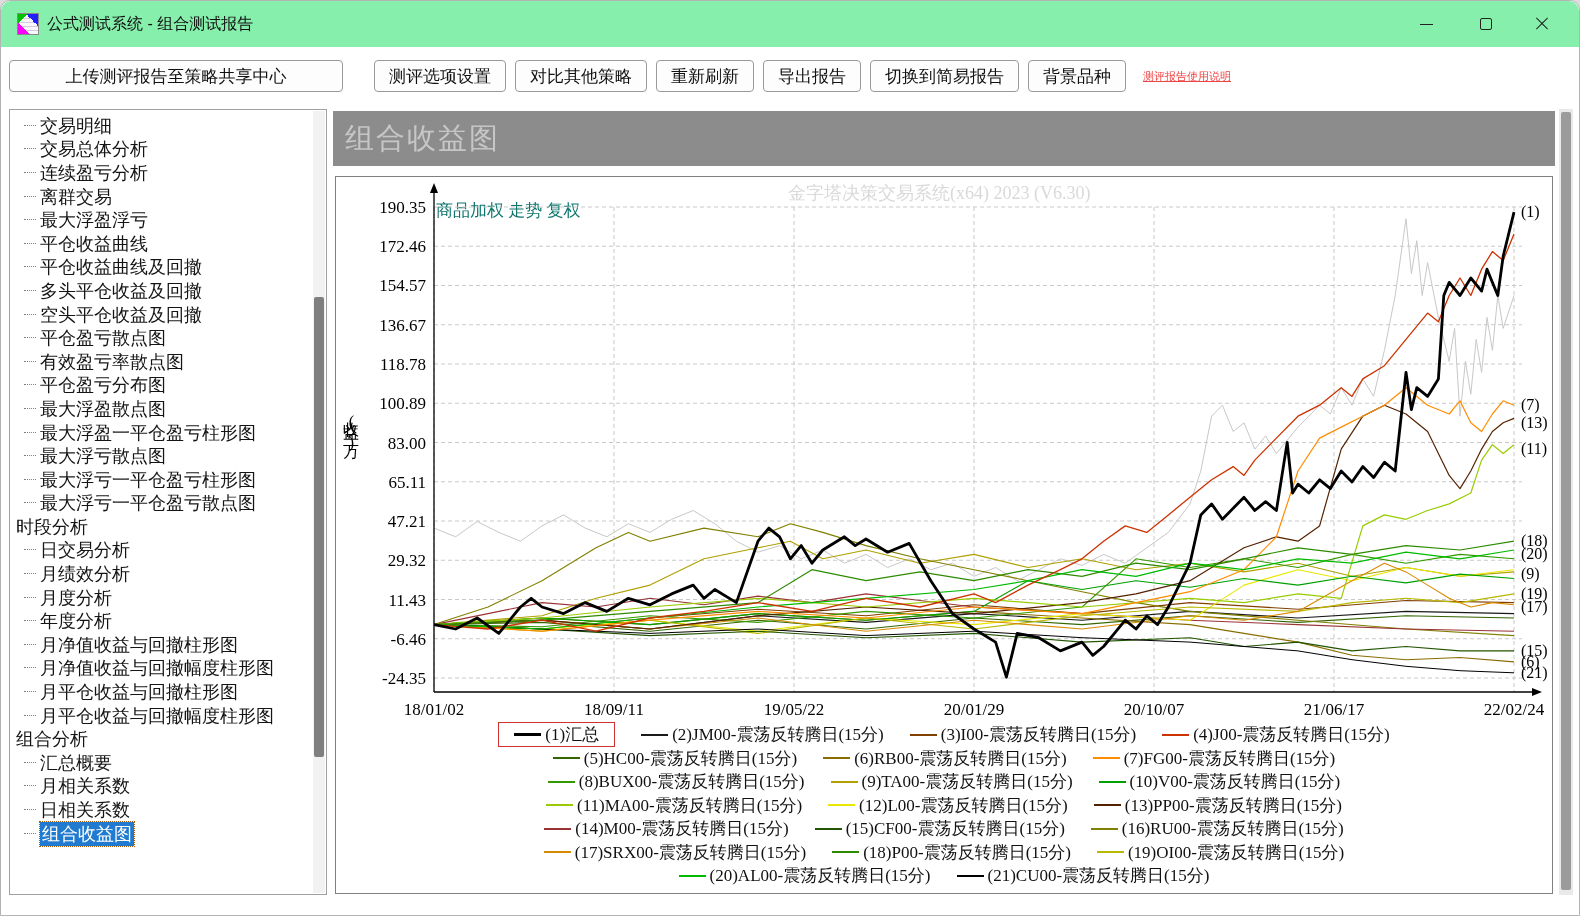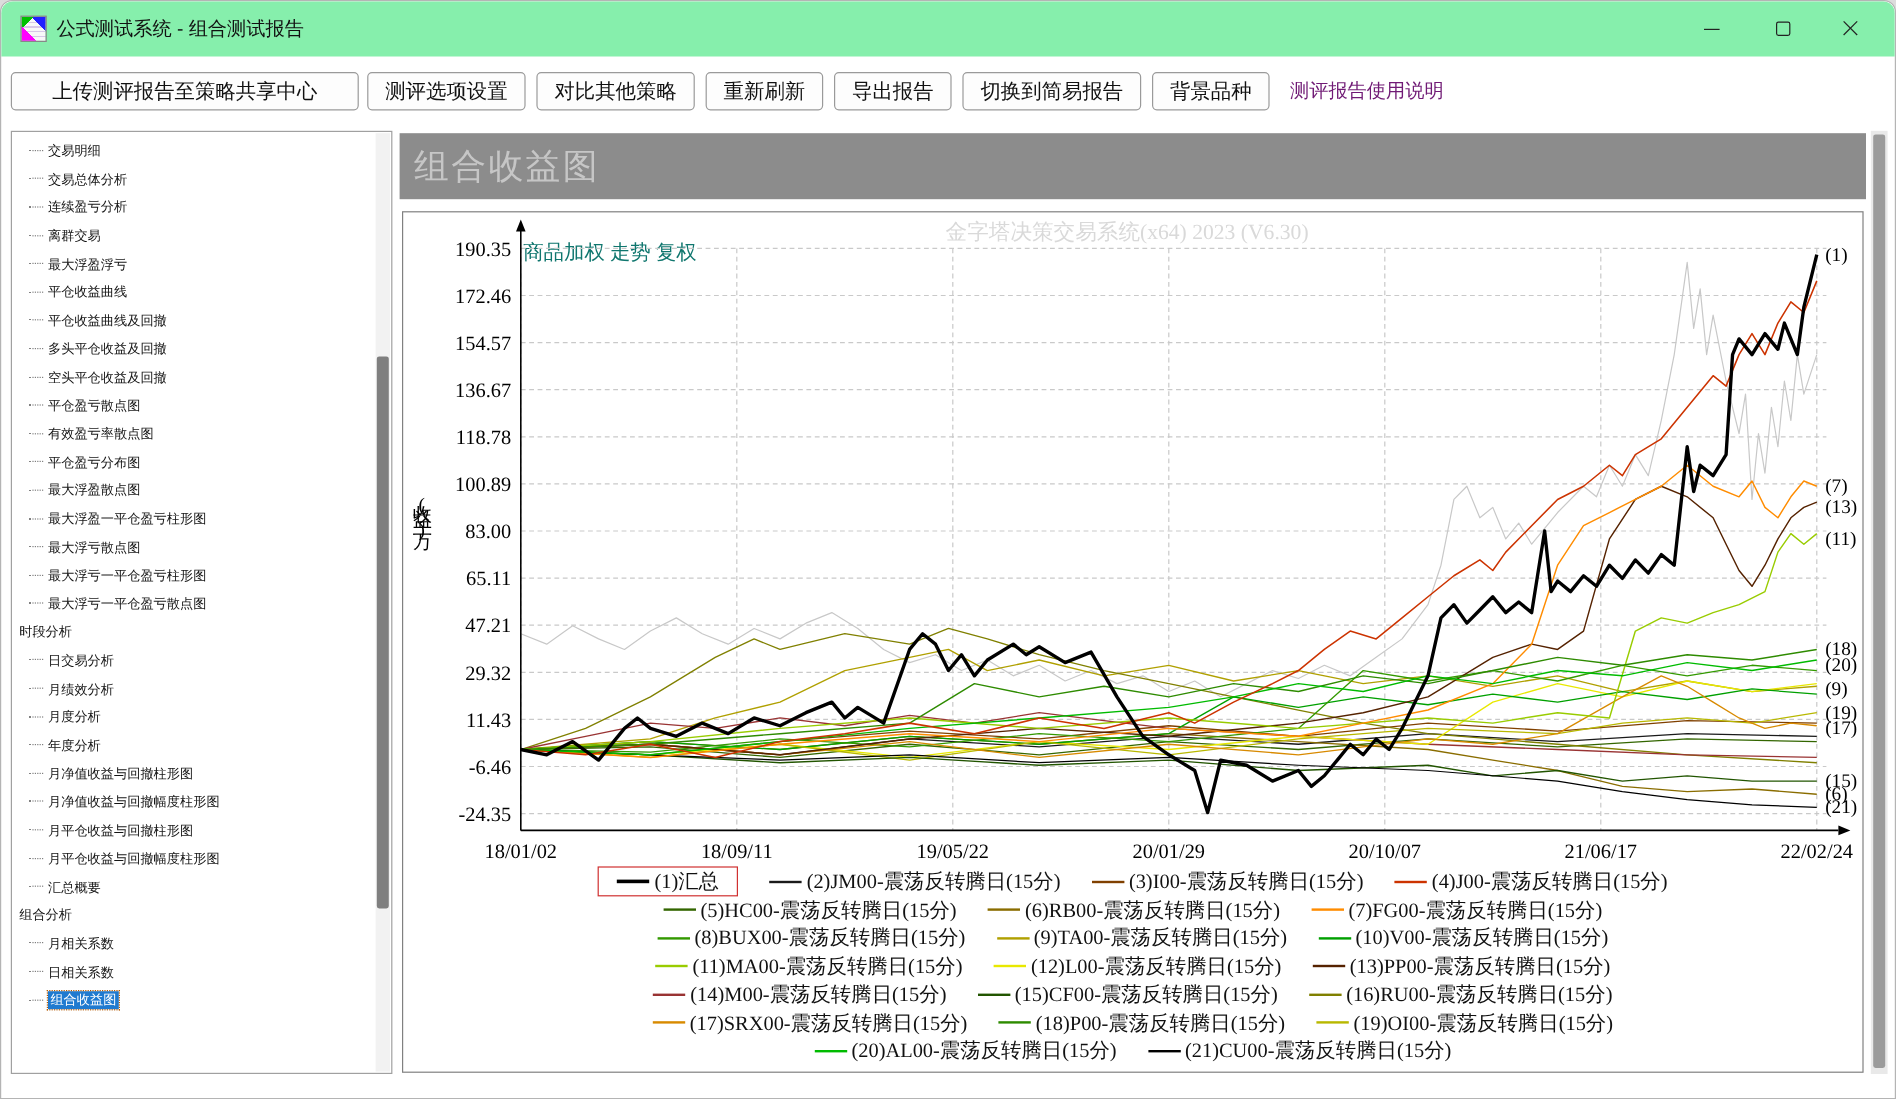--- a/index.html
+++ b/index.html
@@ -26,28 +26,28 @@
   .glyph-close{position:relative;width:14px;height:14px;}
   .glyph-close::before,.glyph-close::after{content:"";position:absolute;left:-1px;top:6px;width:16px;height:0;
           border-top:1.6px solid #222;}
   .glyph-close::before{transform:rotate(45deg);} .glyph-close::after{transform:rotate(-45deg);}
   
   .toolbar{position:absolute;left:8px;top:58px;height:34px;display:flex;align-items:center;}
   .tbtn{height:32px;border:1px solid #9a9a9a;border-radius:4px;background:#fdfdfd;
         font-family:"Liberation Serif",serif;font-size:17px;color:#111;
         display:flex;align-items:center;justify-content:center;padding:0 14px;margin-right:9px;
         white-space:nowrap;cursor:pointer;}
-  .tbtn.first{width:290px;margin-right:7px;}
-  .help-link{font-size:16px;color:#701a75;margin-left:8px;cursor:pointer;
+  .tbtn.first{width:334px;margin-right:31px;}
+  .help-link{font-size:11px;color:#ef4444;text-decoration:underline;margin-left:8px;cursor:pointer;
              font-family:"Liberation Serif",serif;}
   
   .sidebar{position:absolute;left:8px;top:108px;width:318px;height:786px;border:1px solid #a0a0a0;
            background:#fff;overflow:hidden;}
   .tree{position:absolute;left:4px;top:4px;right:16px;}
-  .tree-item{height:23.6px;display:flex;align-items:center;font-size:11px;color:#141414;
+  .tree-item{height:23.6px;display:flex;align-items:center;font-size:18px;color:#141414;
              white-space:nowrap;cursor:pointer;}
   .tree-item.child{padding-left:10px;}
   .tree-item.child::before{content:"";display:inline-block;width:12px;height:1px;
              border-top:1px dotted #808080;margin-right:4px;flex:0 0 auto;}
   .tree-item.header{padding-left:2px;}
   .tree-item .sel{background:#1f7ad0;color:#fff;outline:1px dotted #b35900;padding:0 2px;}
   .side-scroll{position:absolute;right:1px;top:1px;width:12px;height:782px;background:#f2f2f2;}
   .side-thumb{position:absolute;left:1px;width:10px;background:#7f7f7f;border-radius:2px;}
   
   .main{position:absolute;left:332px;top:108px;width:1222px;height:786px;}
@@ -174,25 +174,25 @@
         </div>
         <div class="tree-item child">
           <span>月净值收益与回撤幅度柱形图</span>
         </div>
         <div class="tree-item child">
           <span>月平仓收益与回撤柱形图</span>
         </div>
         <div class="tree-item child">
           <span>月平仓收益与回撤幅度柱形图</span>
         </div>
-        <div class="tree-item child">
-          <span>汇总概要</span>
-        </div>
         <div class="tree-item header">
           <span>组合分析</span>
+        </div>
+        <div class="tree-item child">
+          <span>汇总概要</span>
         </div>
         <div class="tree-item child">
           <span>月相关系数</span>
         </div>
         <div class="tree-item child">
           <span>日相关系数</span>
         </div>
         <div class="tree-item child">
           <span class="sel">组合收益图</span>
         </div>

